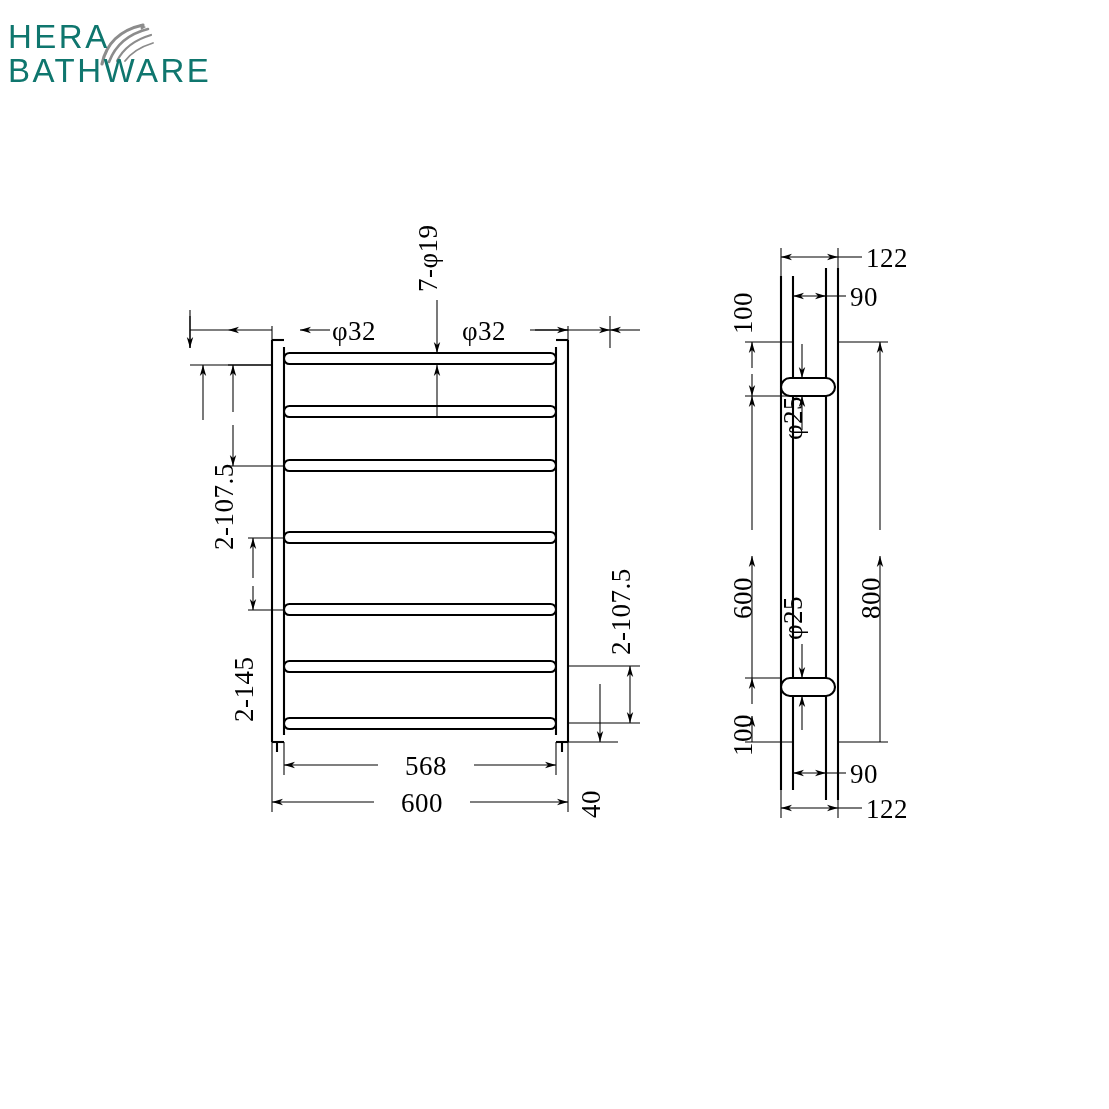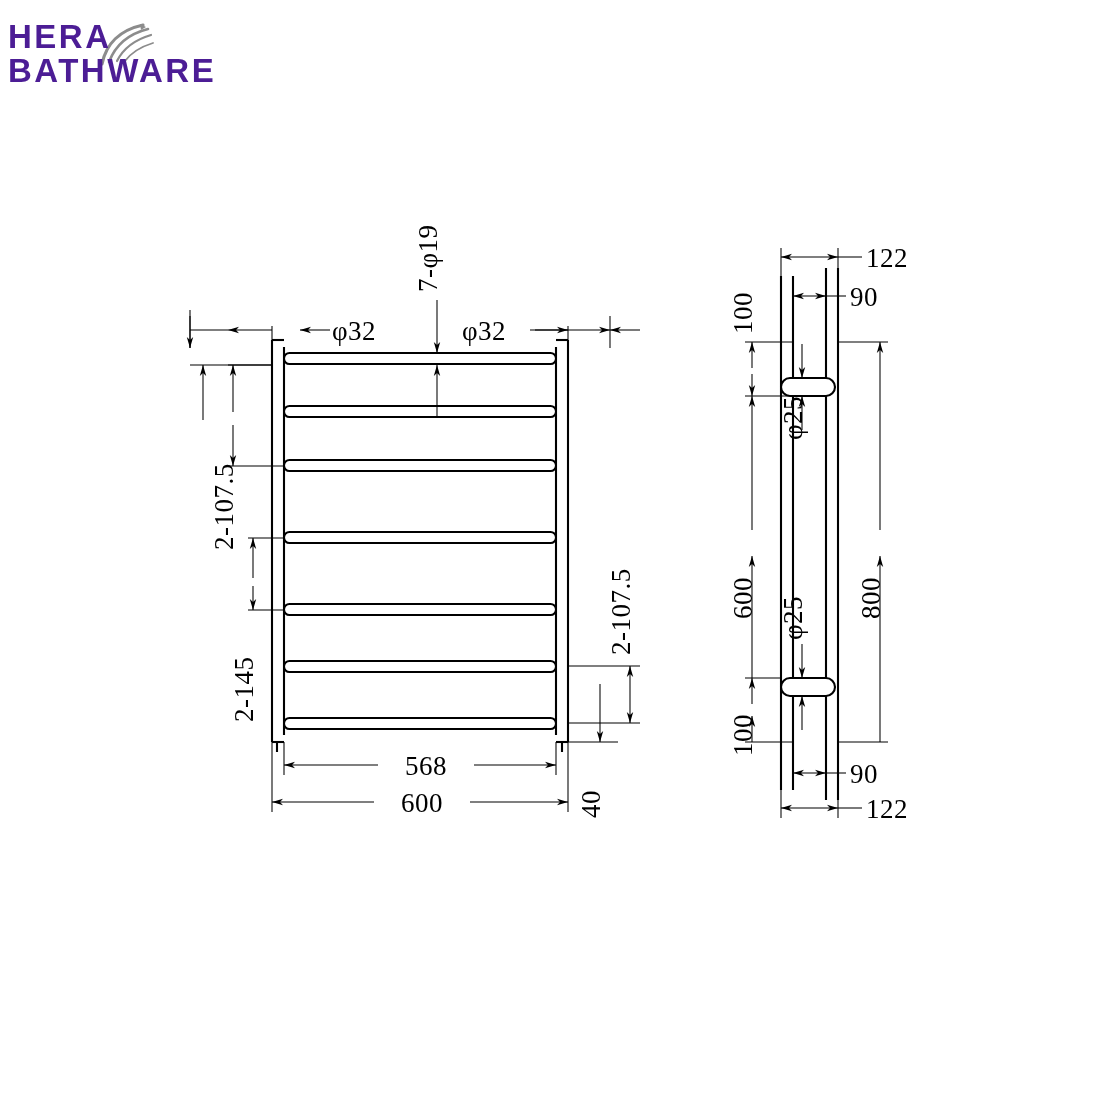--- a/index.html
+++ b/index.html
@@ -14,22 +14,22 @@
   #sheet{position:absolute;left:0;top:0;width:1109px;height:1109px;}
 
   
   #logo{position:absolute;left:8px;top:20px;width:260px;height:80px;}
   #logo .ltext{
     position:absolute;left:0;top:0;
     font-family:"Liberation Sans",sans-serif;
     font-size:33px;
     letter-spacing:2.5px;
     line-height:34px;
-    color:#4c1d95;
-    font-weight:700;
+    color:#0f766e;
+    font-weight:400;
     white-space:pre;
   }
   #logo svg{position:absolute;left:88px;top:2px;}
 
   
   #draw{position:absolute;left:0;top:0;}
   .obj{stroke:#000;stroke-width:2.1;fill:#fff;}
   .dim{stroke:#000;stroke-width:1.05;fill:none;}
   .ext{stroke:#000;stroke-width:1.05;fill:none;}
   .ar{fill:#000;stroke:none;}

